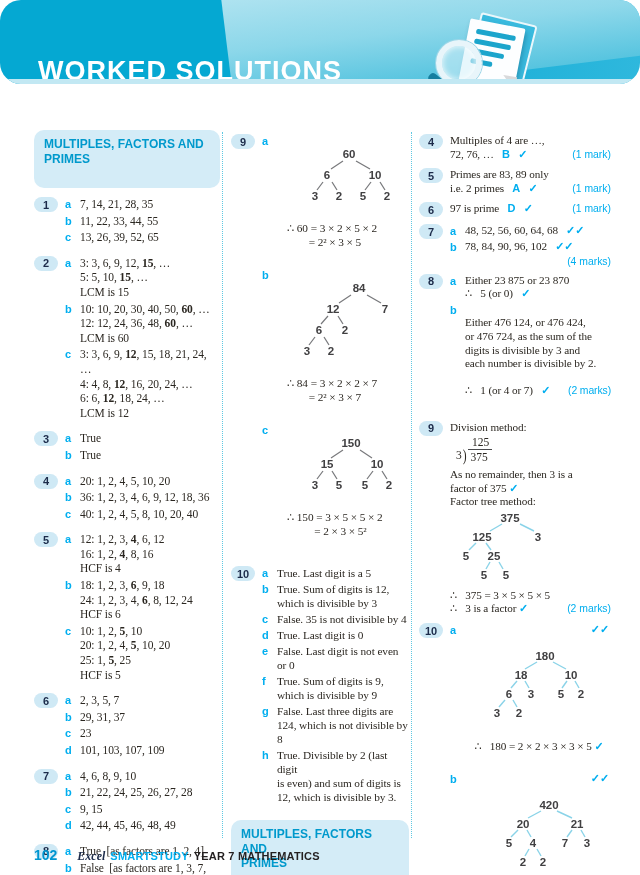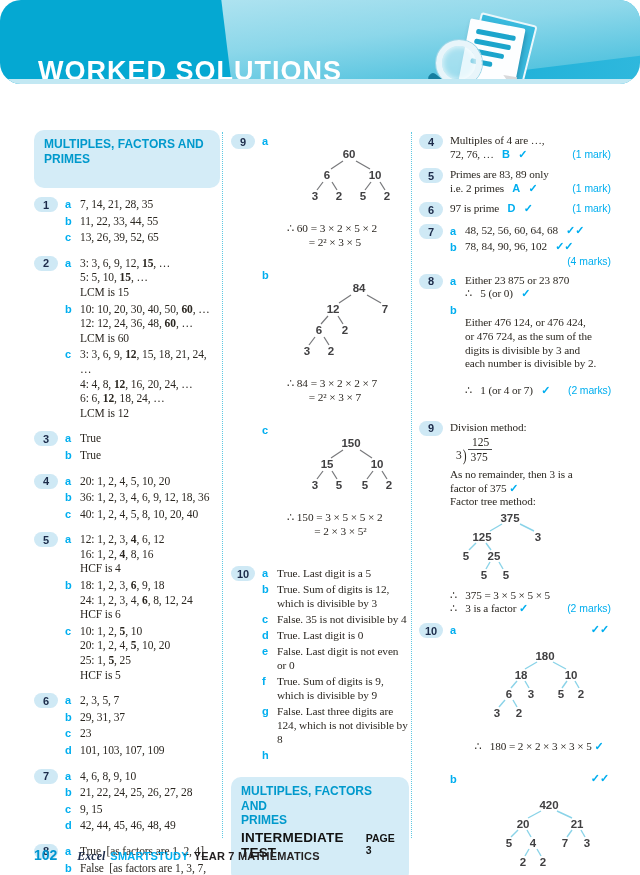--- a/index.html
+++ b/index.html
@@ -359,20 +359,21 @@
       <div class="part">
           <span class="plet">f</span>
           <div class="ptext">True. Sum of digits is 9,<br>which is divisible by 9</div>
         </div>
       <div class="part">
           <span class="plet">g</span>
           <div class="ptext">False. Last three digits are<br>124, which is not divisible by 8</div>
         </div>
       <div class="part">
           <span class="plet">h</span>
+          <div class="ptext">True. Divisible by 2 (last digit<br>is even) and sum of digits is<br>12, which is divisible by 3.</div>
         </div>
     </div>
   </div>
 
   <div class="secbox" style="margin-top:14px;">
     <div class="sec-topic">MULTIPLES, FACTORS AND<br>PRIMES</div>
     <div class="sec-row">
       <span class="sec-name">INTERMEDIATE TEST</span>
       <span class="sec-page">PAGE 3</span>
     </div>

